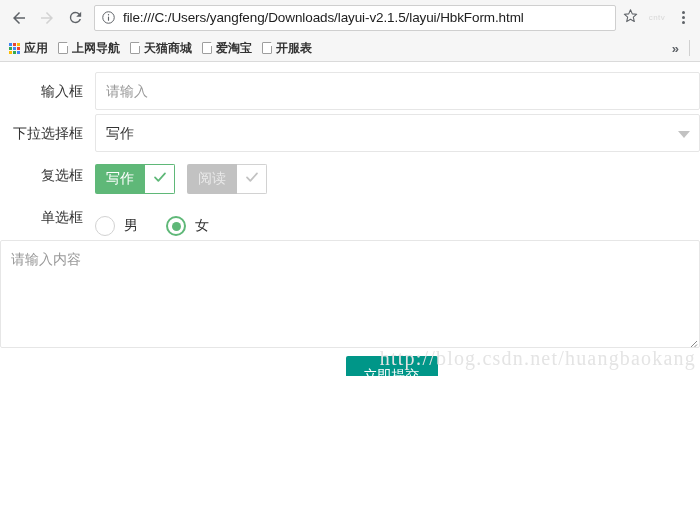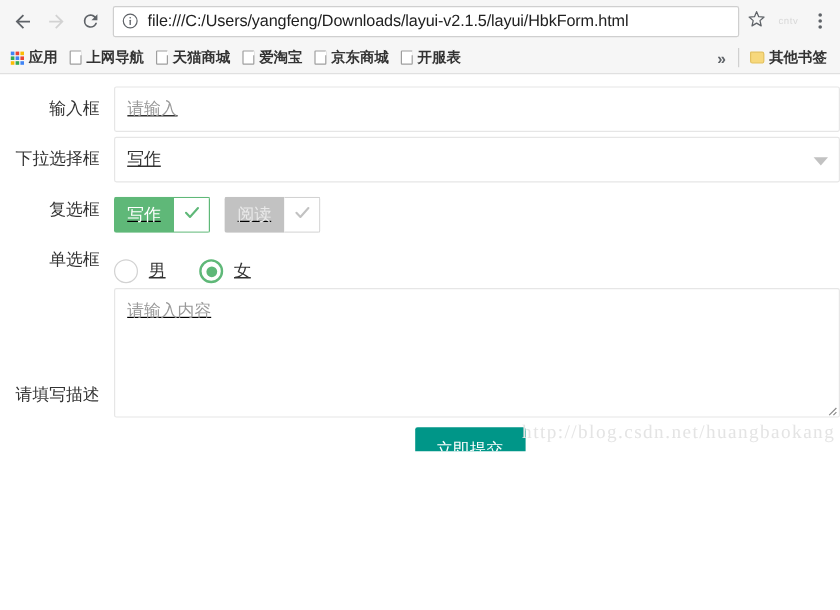--- a/index.html
+++ b/index.html
@@ -208,21 +208,20 @@
     font-size: 14px;
     color: #333333;
     line-height: 20px;
     box-sizing: border-box;
     font-family: "DejaVu Sans", "Liberation Sans", sans-serif;
   }
   .form-block {
     flex: 1 1 auto;
     min-width: 0;
     padding-right: 0;
-    text-decoration: underline;
   }
 
   .layui-input, .layui-select {
     width: 100%;
     height: 38px;
     line-height: 38px;
     border: 1px solid #e6e6e6;
     background: #ffffff;
     color: #333333;
     font-size: 14px;
@@ -391,21 +390,21 @@
     color: #333333;
     border: 3px solid #a16207;
     line-height: 36px;
   }
 
   .watermark {
     position: absolute;
     right: 4px;
     bottom: 6px;
     font-family: "Liberation Serif", "DejaVu Serif", serif;
-    font-size: 16px;
+    font-size: 20px;
     color: #e4e4e4;
     letter-spacing: 1.2px;
     white-space: nowrap;
     user-select: none;
   }
 </style>
 </head>
 <body>
 
 <div class="browser">
@@ -490,37 +489,29 @@
       <span class="page-ico"></span>
       <span class="label">天猫商城</span>
     </div>
 
     <div class="bm">
       <span class="page-ico"></span>
       <span class="label">爱淘宝</span>
     </div>
 
 
-    <div class="bm">
-      <span class="page-ico"></span>
-      <span class="label">京东商城</span>
-    </div>
 
     <div class="bm">
       <span class="page-ico"></span>
       <span class="label">开服表</span>
     </div>
 
     <div class="bm-other">
       <span class="chevrons">»</span>
       <span class="bm-sep"></span>
-      <div class="bm">
-        <span class="folder-ico"></span>
-        <span class="label">其他书签</span>
-      </div>
     </div>
   </div>
 
   <div class="viewport">
     <form class="layui-form">
 
       <div class="form-item">
         <div class="form-label">输入框</div>
         <div class="form-block">
           <input class="layui-input" type="text" placeholder="请输入" style="">
@@ -582,21 +573,20 @@
             <div class="layui-radio">
               <span class="radio-circle radio-on"></span>
               <span class="radio-label">女</span>
             </div>
 
           </div>
         </div>
       </div>
 
       <div class="form-item">
-        <div class="form-label">请填写描述</div>
         <div class="form-block">
           <div class="ta-wrap">
             <textarea class="layui-textarea" placeholder="请输入内容" style=""></textarea>
             <span class="ta-resize">
               <svg width="12" height="12" viewBox="0 0 12 12">
                 <path d="M11 5L5 11M11 8.5L8.5 11" stroke="#8a8a8a" stroke-width="1" fill="none"></path>
               </svg>
             </span>
           </div>
         </div>

